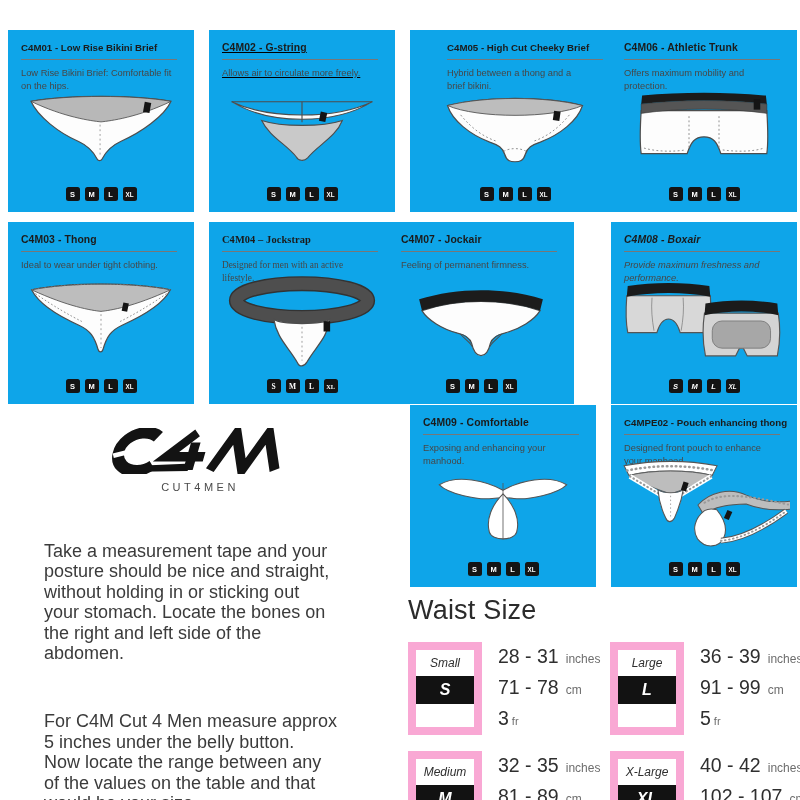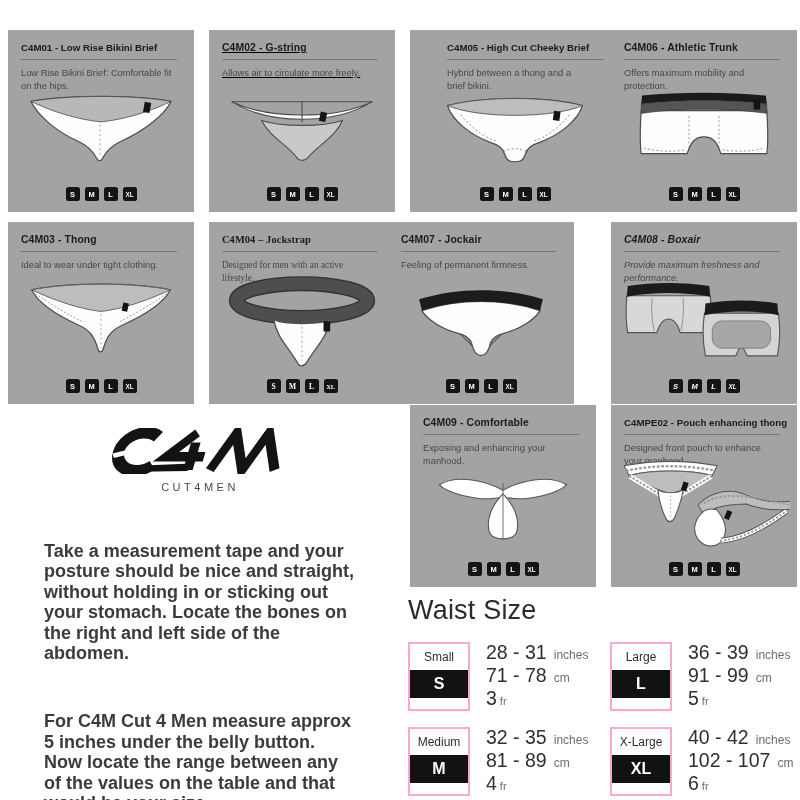--- a/index.html
+++ b/index.html
@@ -1,46 +1,46 @@
 <!DOCTYPE html>
 <html><head>
 <meta charset="utf-8">
 <style>
   html,body{margin:0;padding:0;background:#fff;}
   .canvas{position:relative;width:800px;height:800px;background:#ffffff;overflow:hidden;
           font-family:"Liberation Sans",sans-serif;}
   
-  .card{position:absolute;width:186px;height:182px;background:#a3a3a3;}
+  .card{position:absolute;width:186px;height:182px;background:#0ea5e9;}
   .card-pad{padding:12px 14px 0 13px;}
   .card-title{font-size:10.4px;font-weight:bold;color:#1b1b1b;white-space:nowrap;letter-spacing:.1px;}
   .t-long{font-size:9.7px;letter-spacing:0;}
   .card-rule{height:1px;background:#777;margin:6px 3px 7px 0;}
   .card-desc{font-size:9.3px;line-height:1.35;color:#474747;white-space:pre-line;}
   .card-art{position:absolute;left:0;right:0;display:flex;justify-content:center;}
   .chips{position:absolute;left:0;right:0;bottom:11px;display:flex;justify-content:center;gap:5px;}
   .chip{width:14px;height:14px;background:#141414;border-radius:2.5px;color:#fff;
         font-size:7.5px;font-weight:bold;display:flex;align-items:center;justify-content:center;}
   .chip-xl{font-size:6.3px;}
   
   .logo-block{position:absolute;left:0;top:428px;width:396px;text-align:center;}
   .logo-sub{margin-top:3px;font-size:11px;letter-spacing:3.5px;color:#4a4a4a;padding-left:4px;}
   .instructions{position:absolute;left:44px;top:520px;width:334px;font-size:18px;
                 line-height:20.5px;color:#3b3b3b;white-space:pre-line;}
-  .instructions p{margin:0 0 27px 0;white-space:pre-line;font-weight:bold;}
+  .instructions p{margin:0 0 27px 0;white-space:pre-line;}
   
   .waist{position:absolute;left:408px;top:595px;width:344px;}
   .waist-title{margin:0 0 16px 0;font-size:27px;font-weight:500;color:#2b2b2b;letter-spacing:.2px;}
   .wgrid{display:grid;grid-template-columns:202px 190px;row-gap:16px;}
   .wentry{display:flex;gap:16px;}
-  .wbox{width:58px;border:2px solid #f9a8d4;background:#fff;flex:0 0 auto;}
+  .wbox{width:58px;border:8px solid #f9a8d4;background:#fff;flex:0 0 auto;font-style:italic;}
   .wbox-label{height:26px;display:flex;align-items:center;justify-content:center;
               font-size:12px;color:#2e2e2e;}
   .wbox-letter{height:28px;background:#121212;color:#fff;display:flex;align-items:center;
                justify-content:center;font-size:16px;font-weight:bold;}
-  .wrow{line-height:20px;white-space:nowrap;}
+  .wrow{line-height:28px;white-space:nowrap;}
   .wnum{font-size:19.5px;color:#2f2f2f;}
   .wunit{font-size:12px;color:#6d6d6d;margin-left:7px;}
   .wunit-fr{font-size:11px;margin-left:3px;}
   svg{display:block;}
 </style>
 </head>
 <body>
 
 <div class="canvas">
 

